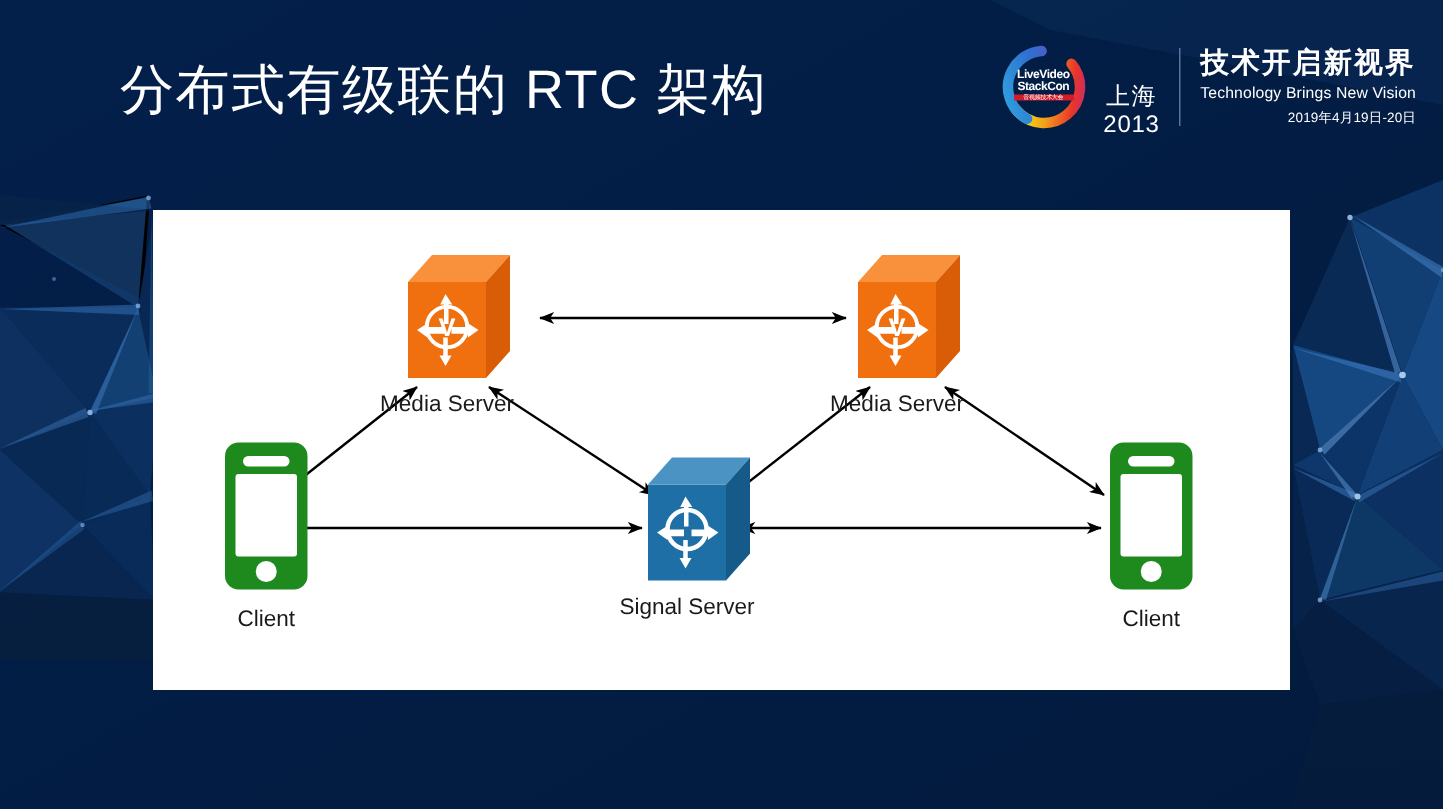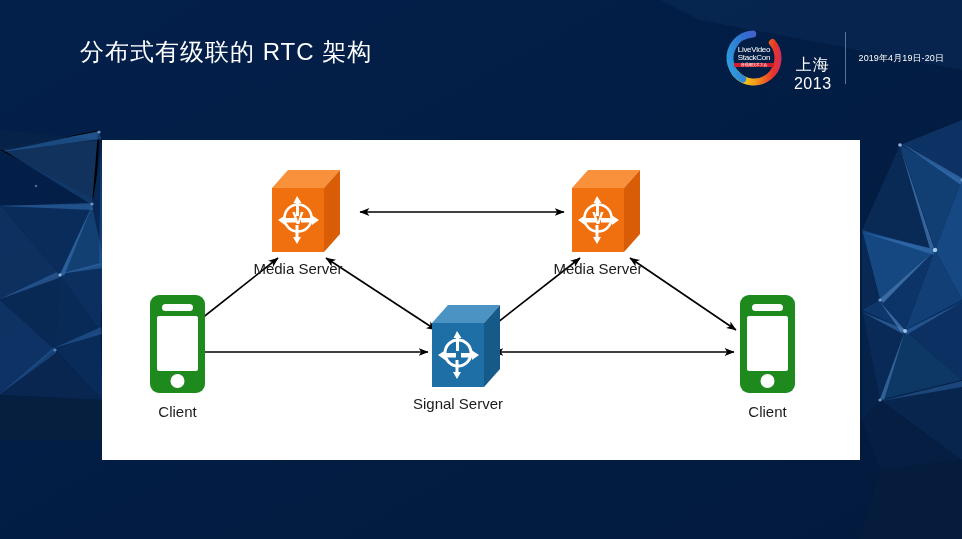--- a/index.html
+++ b/index.html
@@ -23,21 +23,21 @@
   }
   
   #header {
     position: absolute;
     left: 0; top: 0;
     width: 962px; height: 118px;
   }
   #page-title {
     position: absolute;
     left: 80px; top: 36px;
-    font-size: 24px;
+    font-size: 36px;
     color: #ffffff;
     letter-spacing: 1px;
     white-space: nowrap;
     font-weight: 400;
   }
   
   #conf-lockup {
     position: absolute;
     right: 18px; top: 22px;
     height: 72px;
@@ -52,21 +52,21 @@
   #conf-logo-mark svg { display: block; }
   .logo-text-block {
     position: absolute;
     left: 11px; top: 19px;
     width: 40px;
     text-align: center;
     line-height: 1.0;
   }
   .logo-l1, .logo-l2 {
     font-size: 8px;
-    font-weight: normal;
+    font-weight: bold;
     color: #ffffff;
     letter-spacing: -0.3px;
     white-space: nowrap;
   }
   .logo-l3 {
     font-size: 4px;
     color: #ffffff;
     background: #d21c2a;
     letter-spacing: -0.2px;
     white-space: nowrap;
@@ -242,20 +242,22 @@
       </div>
 
       <div id="conf-city">
         <div class="city">上海</div>
         <div class="year">2013</div>
       </div>
 
       <div id="conf-divider"></div>
 
       <div id="conf-slogan">
+        <div class="cn">技术开启新视界</div>
+        <div class="en">Technology Brings New Vision</div>
         <div class="date">2019年4月19日-20日</div>
       </div>
 
     </div>
   </div>
 
   <div id="diagram-panel">
     <svg id="diagram-svg" viewBox="0 0 758 320" xmlns="http://www.w3.org/2000/svg">
       <defs>
         <marker id="arrowEnd" markerWidth="11" markerHeight="11" refX="9.4" refY="4" orient="auto" markerUnits="userSpaceOnUse">

